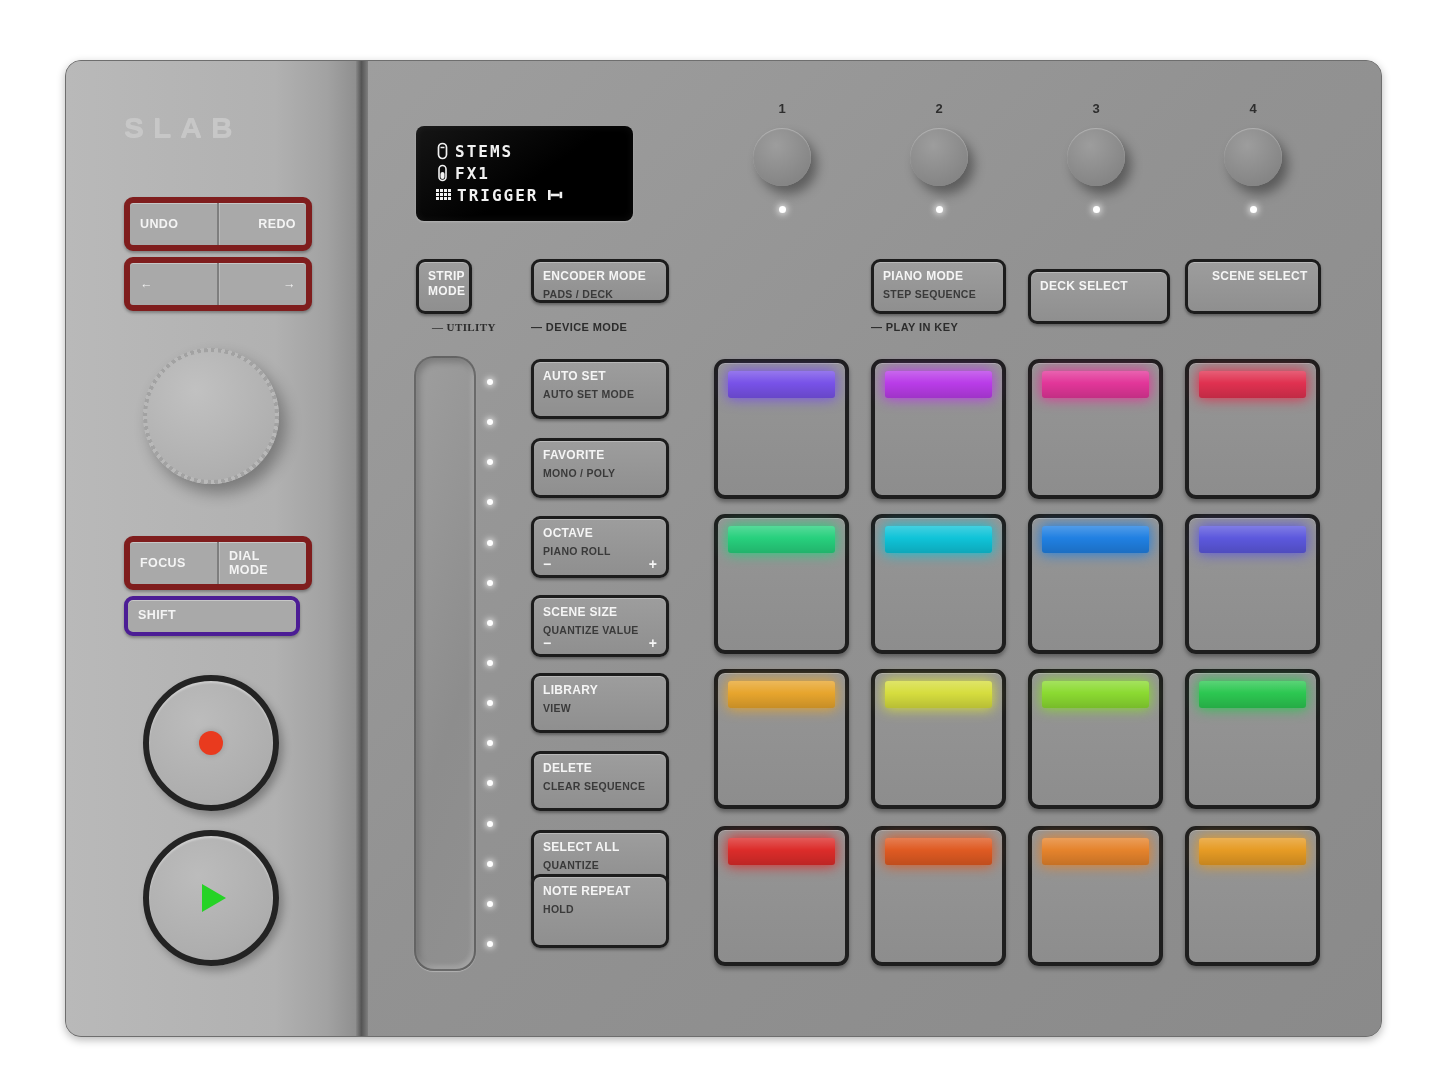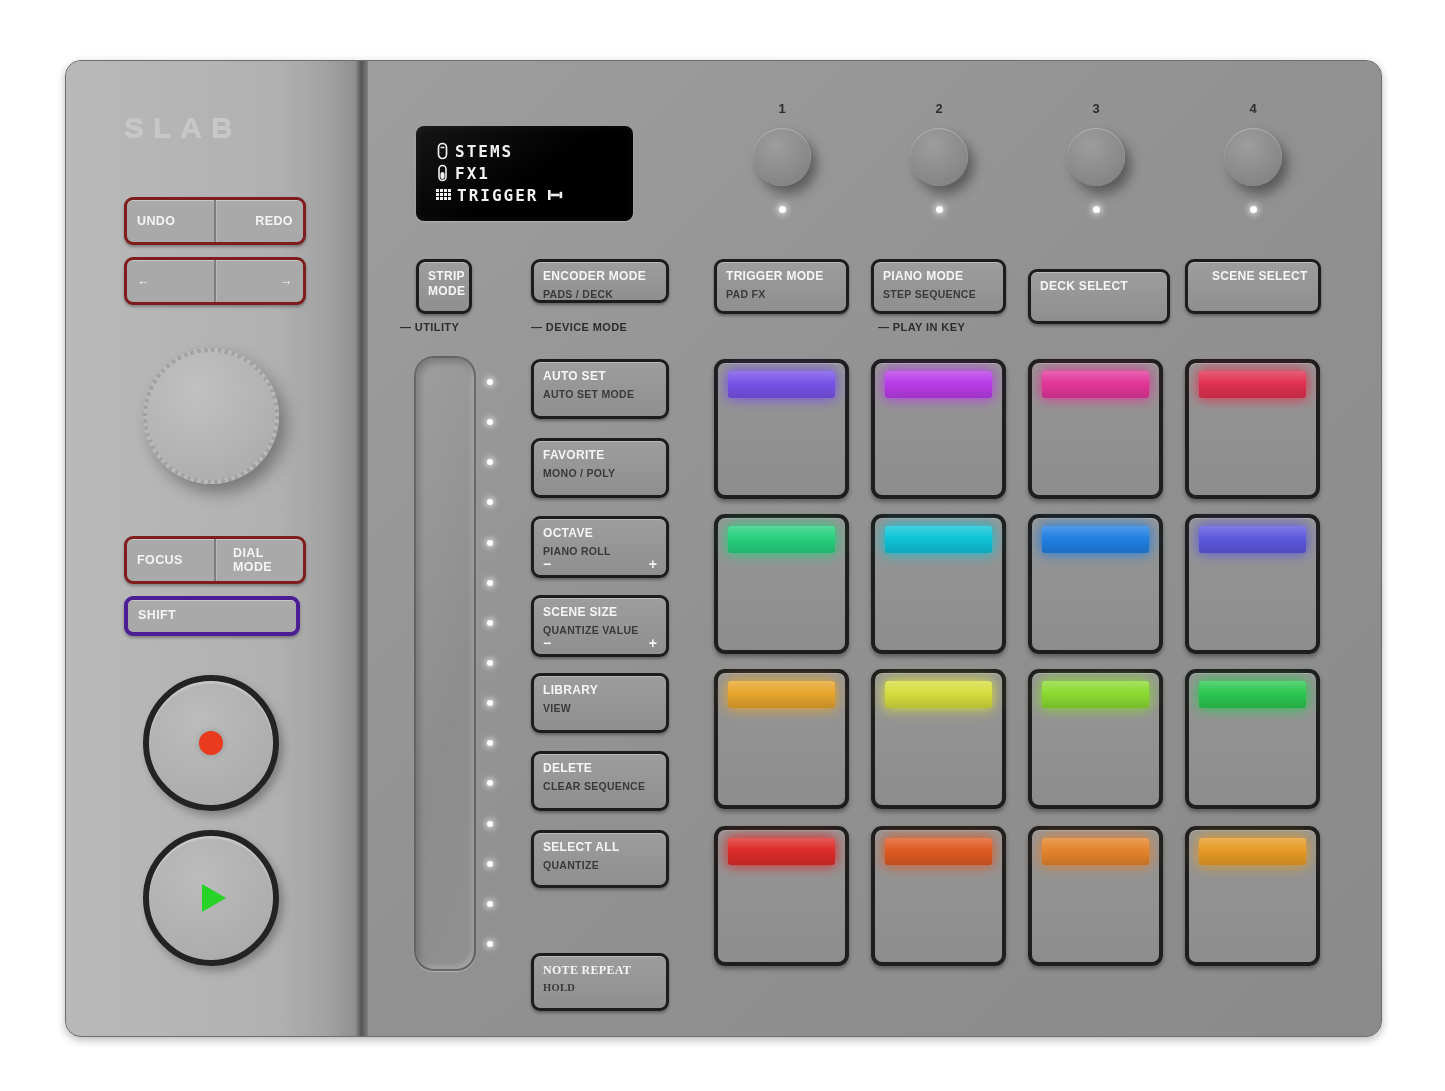--- a/index.html
+++ b/index.html
@@ -26,24 +26,23 @@
     position:absolute;left:302px;top:0;right:0;height:100%;
     background:linear-gradient(135deg,#9e9e9e 0%,#929292 45%,#8a8a8a 100%);
   }
   
   .logo{
     position:absolute;left:58px;top:50px;font-size:30px;font-weight:bold;
     letter-spacing:9px;color:#c7c7c7;transform:scaleY(.92);
     text-shadow:0 1px 0 rgba(255,255,255,.25);
   }
   .split-btn{
-    position:absolute;display:flex;border:3px solid #7f1d1d;border-radius:9px;
+    position:absolute;display:flex;border:6px solid #7f1d1d;border-radius:9px;
     background:#a9a9a9;box-shadow:0 2px 3px rgba(0,0,0,.3), inset 0 1px 0 rgba(255,255,255,.35);
     overflow:hidden;
-    gap:7px;
   }
   .split-btn .cell{flex:1;display:flex;align-items:center;padding:0 10px;
     color:#f4f4f4;font-size:12.5px;font-weight:bold;letter-spacing:.4px;}
   .split-btn .cell.right{justify-content:flex-end;border-radius:11px;}
   .split-btn .divider{width:2px;background:#7e7e7e;box-shadow:1px 0 0 rgba(255,255,255,.2);}
   .solo-btn{
     position:absolute;border:4px solid #4c1d95;border-radius:9px;background:#a9a9a9;
     box-shadow:0 2px 3px rgba(0,0,0,.3), inset 0 1px 0 rgba(255,255,255,.35);
     color:#f4f4f4;font-size:12.5px;font-weight:bold;letter-spacing:.4px;
     display:flex;align-items:flex-start;padding:8px 10px;box-sizing:border-box;
@@ -225,38 +224,34 @@
     <div class="knob-led" style="--c: #ffffff;"></div>
   </div>
 
   <div class="hw-btn" style="left:350px;top:198px;width:56px;height:55px;">
     <div class="t">STRIP MODE</div>
   </div>
   <div class="hw-btn" style="left:465px;top:198px;width:138px;height:44px;">
     <div class="t">ENCODER MODE</div>
     <div class="s">PADS / DECK</div>
   </div>
-  <div class="hw-btn" style="left:648px;top:198px;width:135px;height:55px;">
-    <div class="t">TRIGGER MODE</div>
-    <div class="s">PAD FX</div>
-  </div>
   <div class="hw-btn" style="left:805px;top:198px;width:135px;height:55px;">
     <div class="t">PIANO MODE</div>
     <div class="s">STEP SEQUENCE</div>
   </div>
   <div class="hw-btn" style="left:962px;top:208px;width:142px;height:55px;">
     <div class="t">DECK SELECT</div>
   </div>
   <div class="hw-btn" style="left:1119px;top:198px;width:136px;height:55px;padding-left:24px;">
     <div class="t">SCENE SELECT</div>
   </div>
 
-  <div class="footnote" style="left:334px;">— UTILITY</div>
+  <div class="footnote" style="left:366px;font-family:Liberation Serif, serif;">— UTILITY</div>
   <div class="footnote" style="left:465px;">— DEVICE MODE</div>
-  <div class="footnote" style="left:805px;margin-left:7px;">— PLAY IN KEY</div>
+  <div class="footnote" style="left:805px;">— PLAY IN KEY</div>
 
   <div class="touch-strip"></div>
   <div class="led-column" id="led-column">
       <div class="strip-led"></div>
       <div class="strip-led"></div>
       <div class="strip-led"></div>
       <div class="strip-led"></div>
       <div class="strip-led"></div>
       <div class="strip-led"></div>
       <div class="strip-led"></div>
@@ -299,21 +294,21 @@
     <div class="s">VIEW</div>
   </div>
   <div class="hw-btn" style="left:465px;top:690px;width:138px;height:60px;">
     <div class="t">DELETE</div>
     <div class="s">CLEAR SEQUENCE</div>
   </div>
   <div class="hw-btn" style="left:465px;top:769px;width:138px;height:58px;">
     <div class="t">SELECT ALL</div>
     <div class="s">QUANTIZE</div>
   </div>
-  <div class="hw-btn" style="left:465px;top:892px;width:138px;height:58px;font-family:Liberation Serif, serif;">
+  <div class="hw-btn" style="left:465px;top:813px;width:138px;height:74px;">
     <div class="t">NOTE REPEAT</div>
     <div class="s">HOLD</div>
   </div>
 
   <div class="pad" style="left:648px;top:298px;">
       <div class="pad-light" style="--c: #7852e8;"></div>
     </div>
   <div class="pad" style="left:805px;top:298px;">
       <div class="pad-light" style="--c: #b93ce8;"></div>
     </div>

